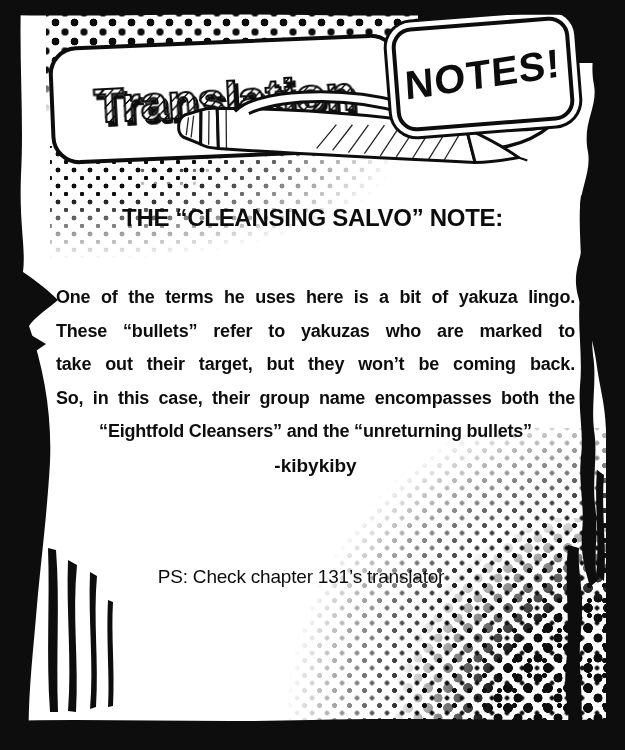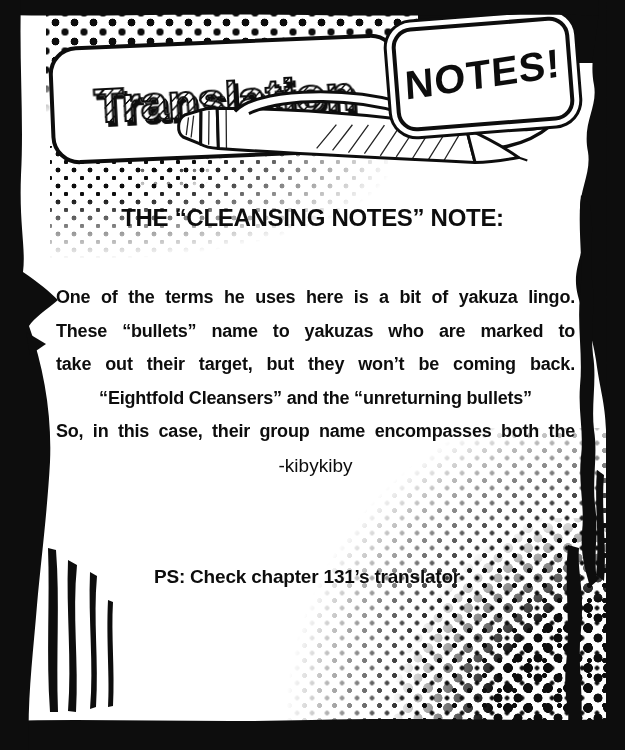--- a/index.html
+++ b/index.html
@@ -85,25 +85,25 @@
   #body-block{
     left:56px;width:519px;top:281px;
   }
   .bline{
     font-weight:bold;font-size:18px;line-height:33.5px;
     letter-spacing:-0.2px;white-space:nowrap;
   }
   .jline{text-align:justify;text-align-last:justify;}
   .cline{text-align:center;}
   #signature{
-    font-weight:normal;font-size:19px;line-height:33px;text-align:center;
+    font-weight:bold;font-size:19px;line-height:33px;text-align:center;
   }
   #ps-block{
-    left:102px;width:410px;top:561px;
-    text-align:center;font-weight:bold;font-size:19px;line-height:31px;
+    left:96px;width:410px;top:561px;
+    text-align:center;font-weight:normal;font-size:19px;line-height:31px;
     letter-spacing:-0.2px;
   }
   
   #notes-shadow{
     position:absolute;z-index:3;
     left:418px;top:11px;width:192px;height:52px;
     background:var(--ink);
     border-radius:0 0 14px 18px;
   }
   #bubble-translation{
@@ -149,28 +149,28 @@
 
 <div id="page">
 
   <div class="halftone" id="dots-top"></div>
   <div class="halftone" id="dots-mid"></div>
   <div class="halftone" id="dots-pen"></div>
   <div class="halftone" id="dots-gap"></div>
   <div class="halftone" id="dots-br-small"></div>
   <div class="halftone" id="dots-br-big"></div>
 
-  <div class="textlayer" id="heading">THE “CLEANSING NOTES” NOTE:</div>
+  <div class="textlayer" id="heading">THE “CLEANSING SALVO” NOTE:</div>
 
   <div class="textlayer" id="body-block">
     <div class="bline jline">One of the terms he uses here is a bit of yakuza lingo.</div>
-    <div class="bline jline">These “bullets” name to yakuzas who are marked to</div>
+    <div class="bline jline">These “bullets” refer to yakuzas who are marked to</div>
     <div class="bline jline">take out their target, but they won’t be coming back.</div>
+    <div class="bline jline">So, in this case, their group name encompasses both the</div>
     <div class="bline cline">“Eightfold Cleansers” and the “unreturning bullets”</div>
-    <div class="bline jline">So, in this case, their group name encompasses both the</div>
     <div id="signature">-kibykiby</div>
   </div>
 
   <div class="textlayer" id="ps-block">
     <div>PS: Check chapter 131’s translator</div>
   </div>
 
   <div id="notes-shadow"></div>
 
   <div id="bubble-translation">

